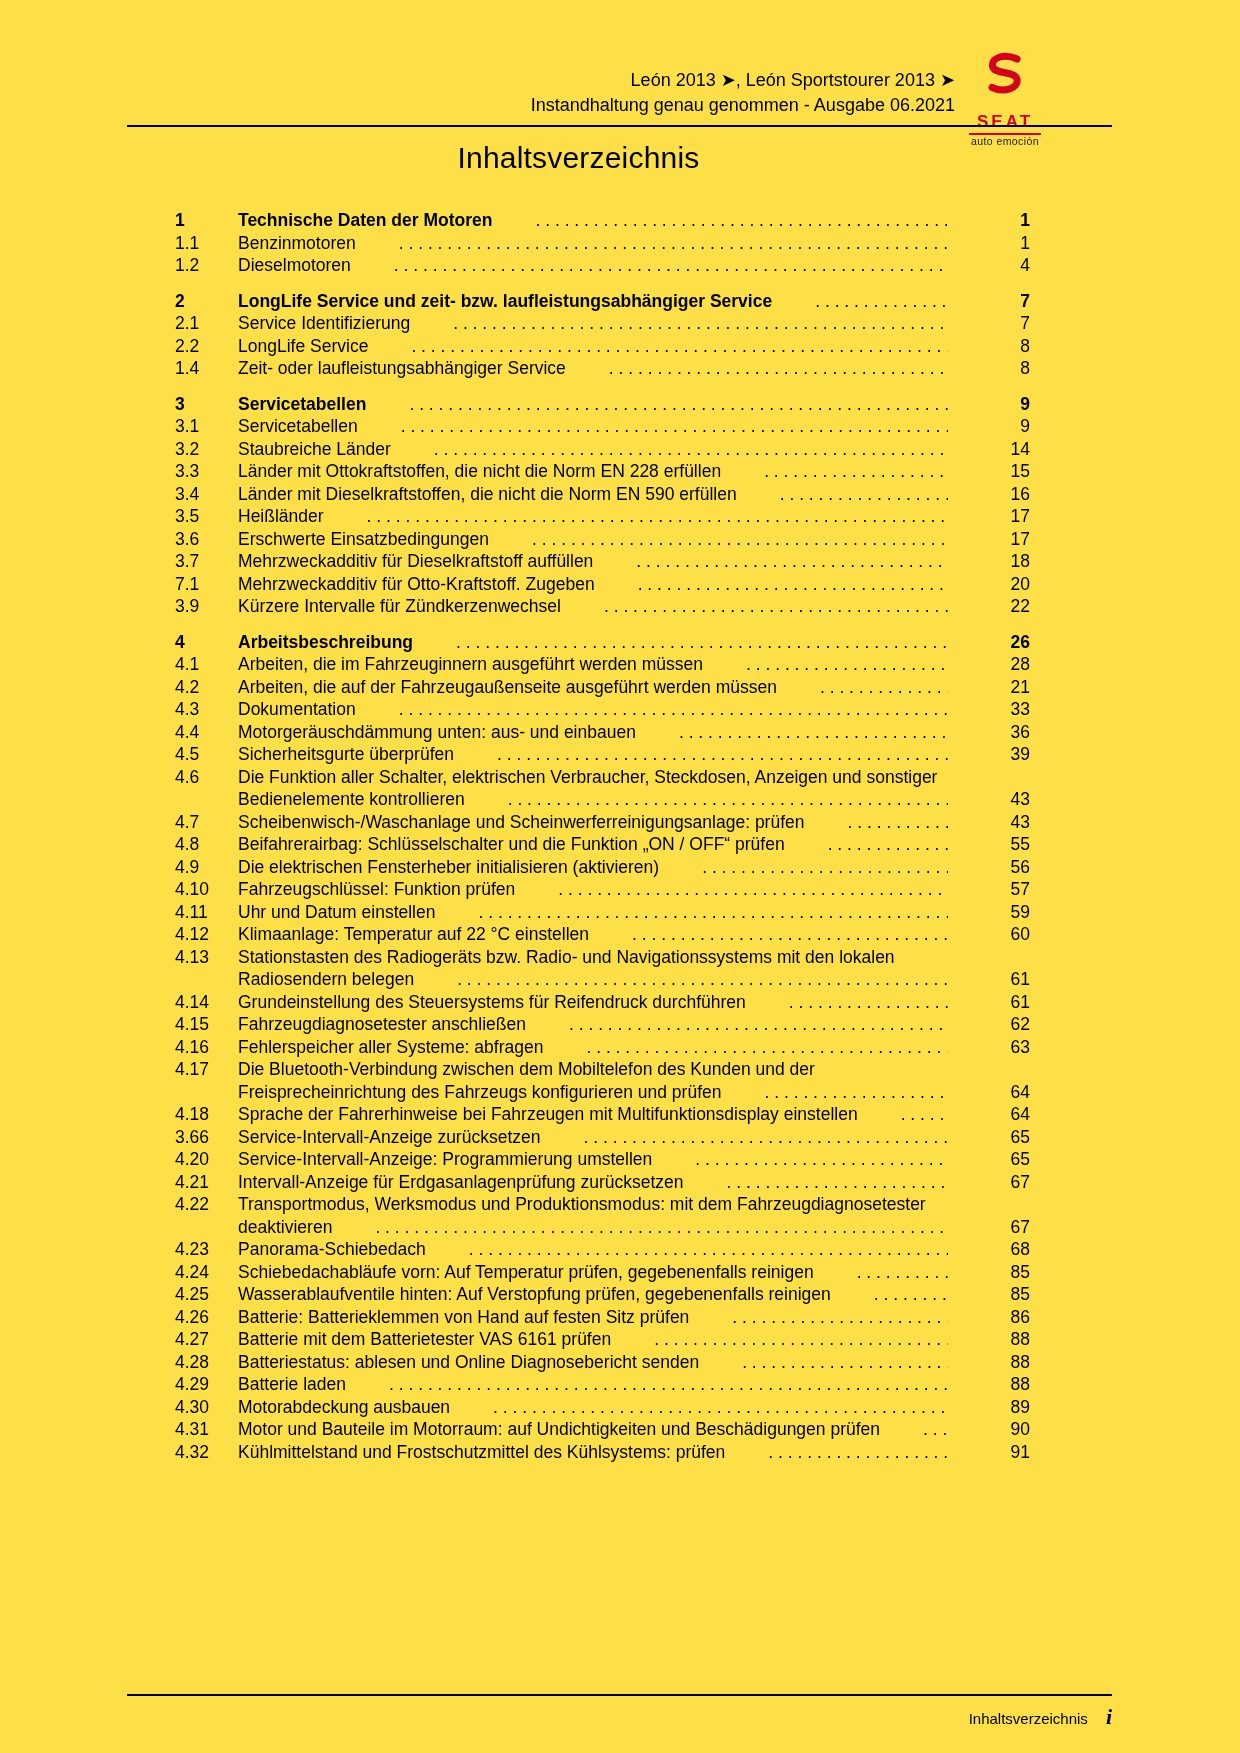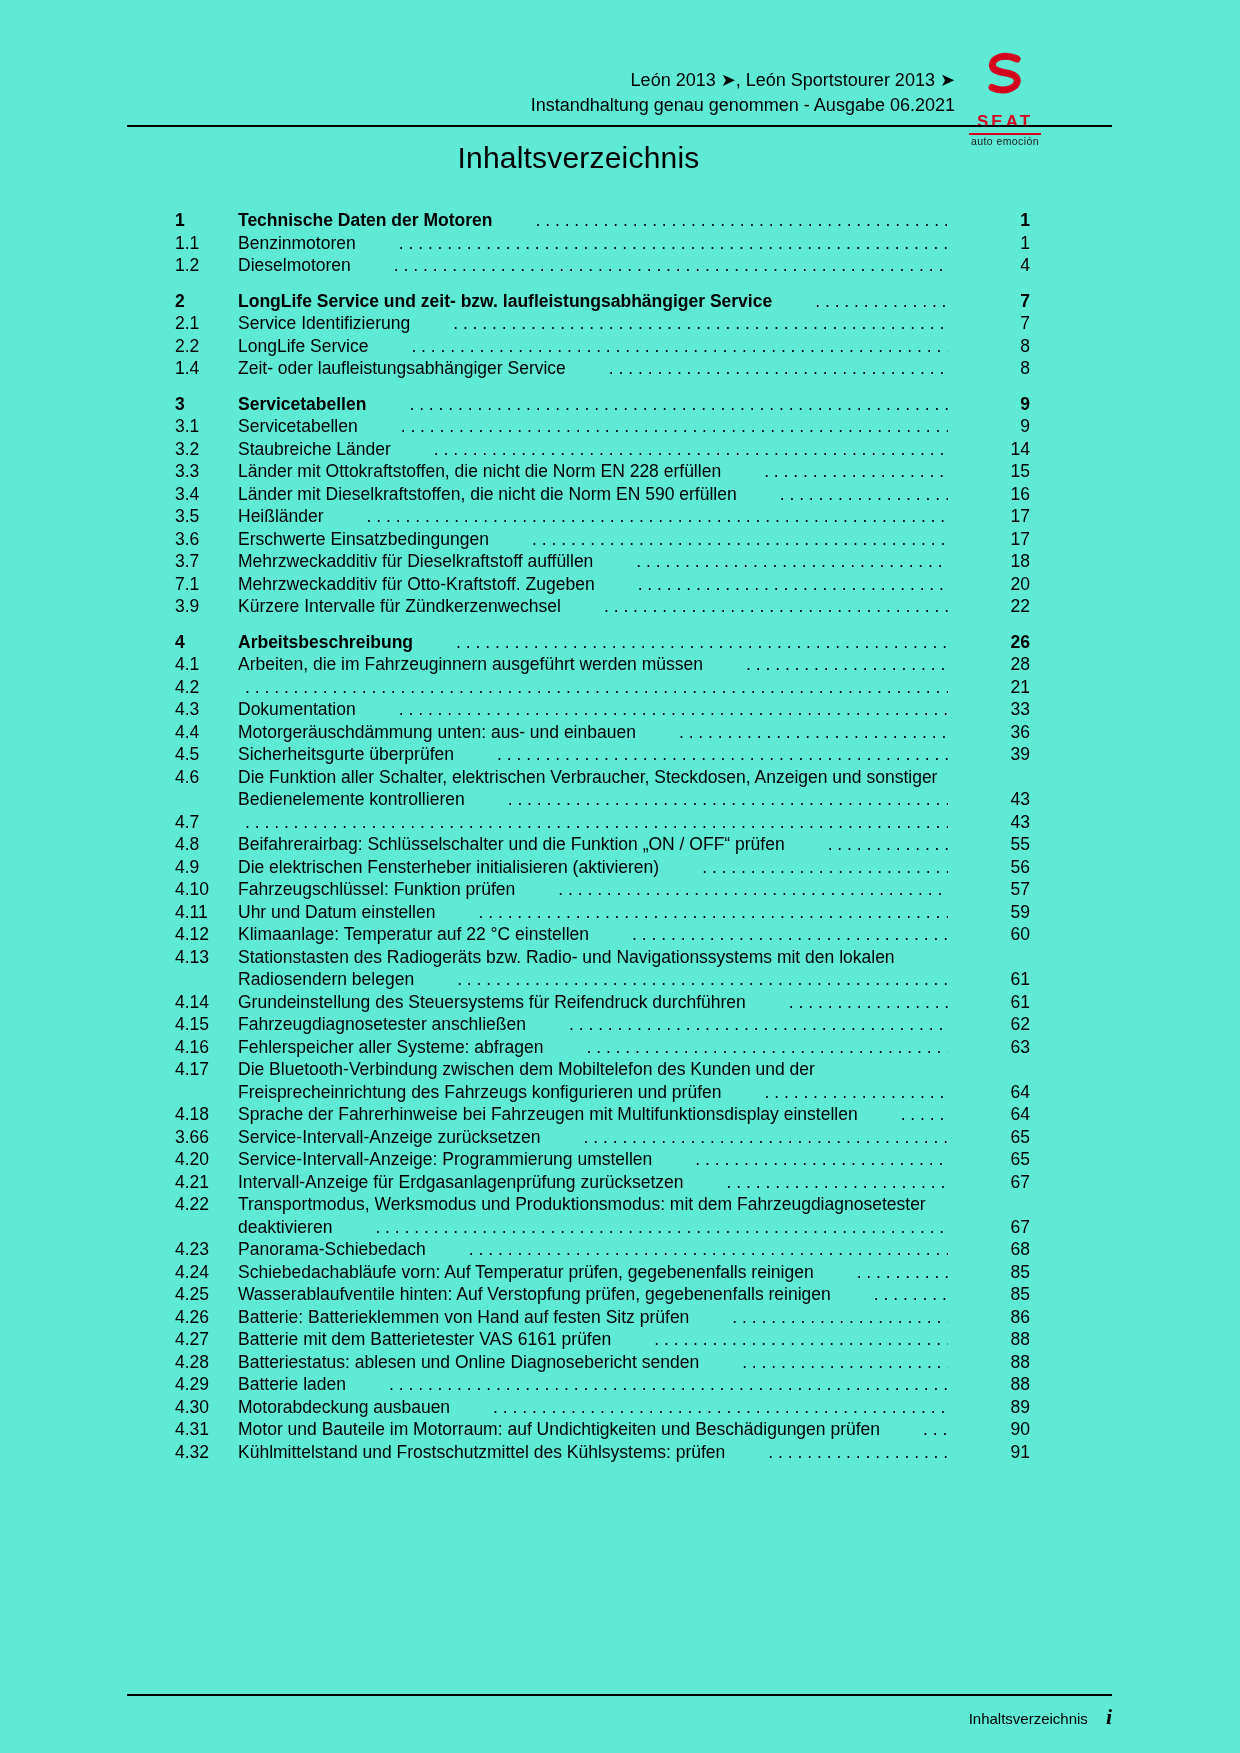--- a/index.html
+++ b/index.html
@@ -1,20 +1,20 @@
 <!DOCTYPE html>
 <html><head>
 <meta charset="utf-8">
 <style>
   html,body { margin:0; padding:0; background:#ffffff; }
   .page {
     position:relative;
     width:1240px;
     height:1753px;
-    background:#5eead4;
+    background:#fde047;
     font-family:"Liberation Sans", sans-serif;
     color:#000;
     overflow:hidden;
   }
 
   
   .header-text {
     position:absolute;
     top:68px;
     right:285px;
@@ -334,20 +334,21 @@
             <span class="txt">Arbeiten, die im Fahrzeuginnern ausgeführt werden müssen</span>
             <span class="dots"></span>
             <span class="pg">28</span>
           </div>
         </div>
       </div>
       <div class="row">
         <div class="num">4.2</div>
         <div class="body">
           <div class="lastline">
+            <span class="txt">Arbeiten, die auf der Fahrzeugaußenseite ausgeführt werden müssen</span>
             <span class="dots"></span>
             <span class="pg">21</span>
           </div>
         </div>
       </div>
       <div class="row">
         <div class="num">4.3</div>
         <div class="body">
           <div class="lastline">
             <span class="txt">Dokumentation</span>
@@ -384,20 +385,21 @@
             <span class="txt">Bedienelemente kontrollieren</span>
             <span class="dots"></span>
             <span class="pg">43</span>
           </div>
         </div>
       </div>
       <div class="row">
         <div class="num">4.7</div>
         <div class="body">
           <div class="lastline">
+            <span class="txt">Scheibenwisch-/Waschanlage und Scheinwerferreinigungsanlage: prüfen</span>
             <span class="dots"></span>
             <span class="pg">43</span>
           </div>
         </div>
       </div>
       <div class="row">
         <div class="num">4.8</div>
         <div class="body">
           <div class="lastline">
             <span class="txt">Beifahrerairbag: Schlüsselschalter und die Funktion „ON / OFF“ prüfen</span>

